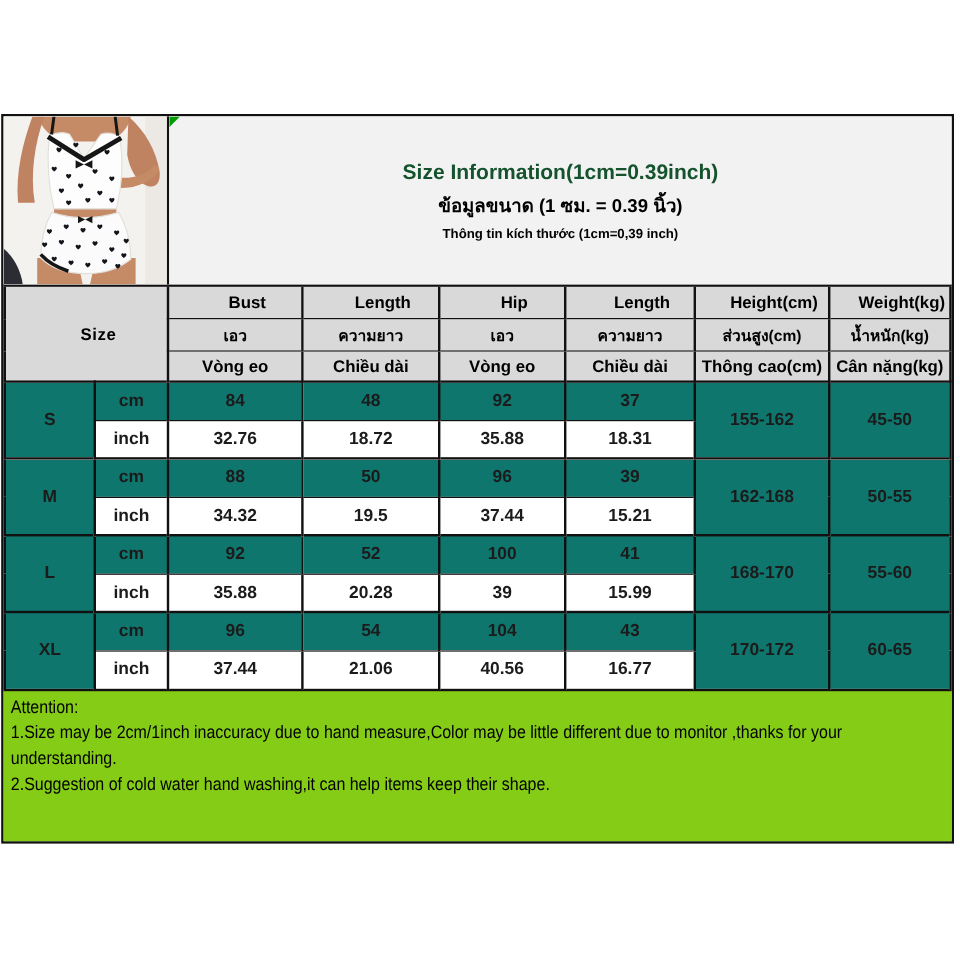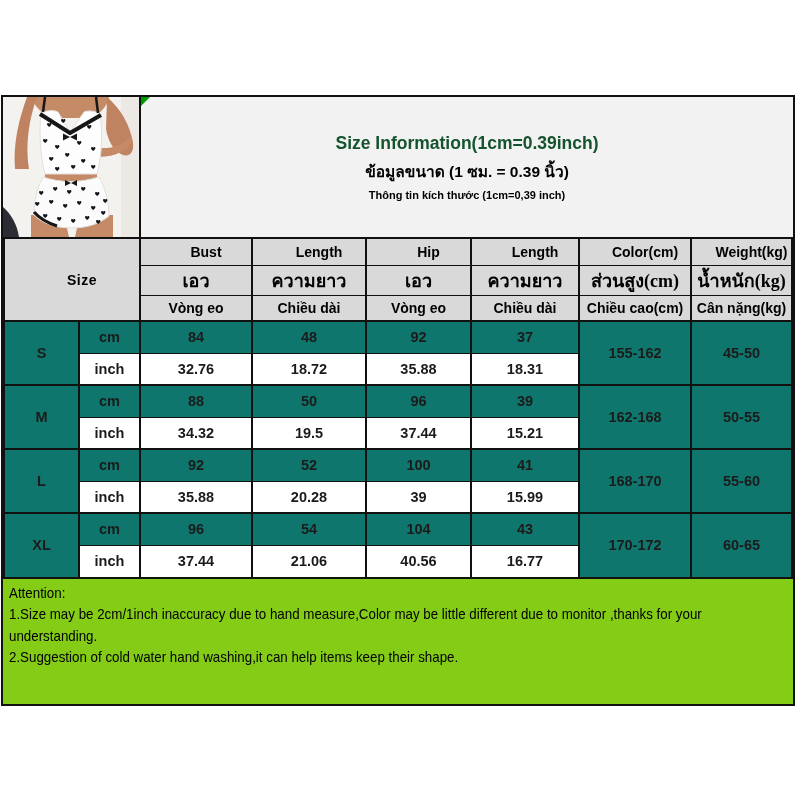--- a/index.html
+++ b/index.html
@@ -31,21 +31,21 @@
 
   
   table.size-table { width:100%; border-collapse:collapse; table-layout:fixed; }
   .size-table th, .size-table td {
     border:1px solid #111; border-left-width:2px; border-right-width:2px;
     text-align:center; vertical-align:middle; padding:0;
     font-weight:bold; color:#1b1b1b; overflow:hidden; white-space:nowrap;
   }
   .size-table th { background:#d9d9d9; color:#000; }
   .hdr1 th { height:26px; font-size:14px; border-top:0;padding-left:20px; }
-  .hdr2 th { height:26px; font-size:18px;font-family:Liberation Serif, serif; }
+  .hdr2 th { height:26px; font-size:13px; }
   .hdr3 th { height:24px; font-size:14px; border-bottom-width:2px; }
   .size-head { font-size:28px; letter-spacing:0.5px; }
   .size-table tbody tr { height:32px; }
   .size-table tbody td { font-size:14.5px; }
   .g { background:#0f766e; }   
   .w { background:#ffffff; }   
   .c-size { font-size:15px; }
   .c-unit { font-size:14px; }
   tr.group-start td { border-top-width:2px; }
 
@@ -143,37 +143,37 @@
         <col style="width:112px">
         <col>
     </colgroup>
     <thead>
       <tr class="hdr1">
         <th class="size-head" rowspan="3" colspan="2">Size</th>
         <th>Bust</th>
         <th>Length</th>
         <th>Hip</th>
         <th>Length</th>
-        <th>Color(cm)</th>
+        <th>Height(cm)</th>
         <th>Weight(kg)</th>
       </tr>
       <tr class="hdr2">
         <th>เอว</th>
         <th>ความยาว</th>
         <th>เอว</th>
         <th>ความยาว</th>
         <th>ส่วนสูง(cm)</th>
         <th>น้ำหนัก(kg)</th>
       </tr>
       <tr class="hdr3">
         <th>Vòng eo</th>
         <th>Chiều dài</th>
         <th>Vòng eo</th>
         <th>Chiều dài</th>
-        <th>Chiều cao(cm)</th>
+        <th>Thông cao(cm)</th>
         <th>Cân nặng(kg)</th>
       </tr>
     </thead>
     <tbody>
 
       <tr class="group-start">
         <td class="g c-size" rowspan="2">S</td>
         <td class="g c-unit">cm</td>
         <td class="g">84</td>
         <td class="g">48</td>

